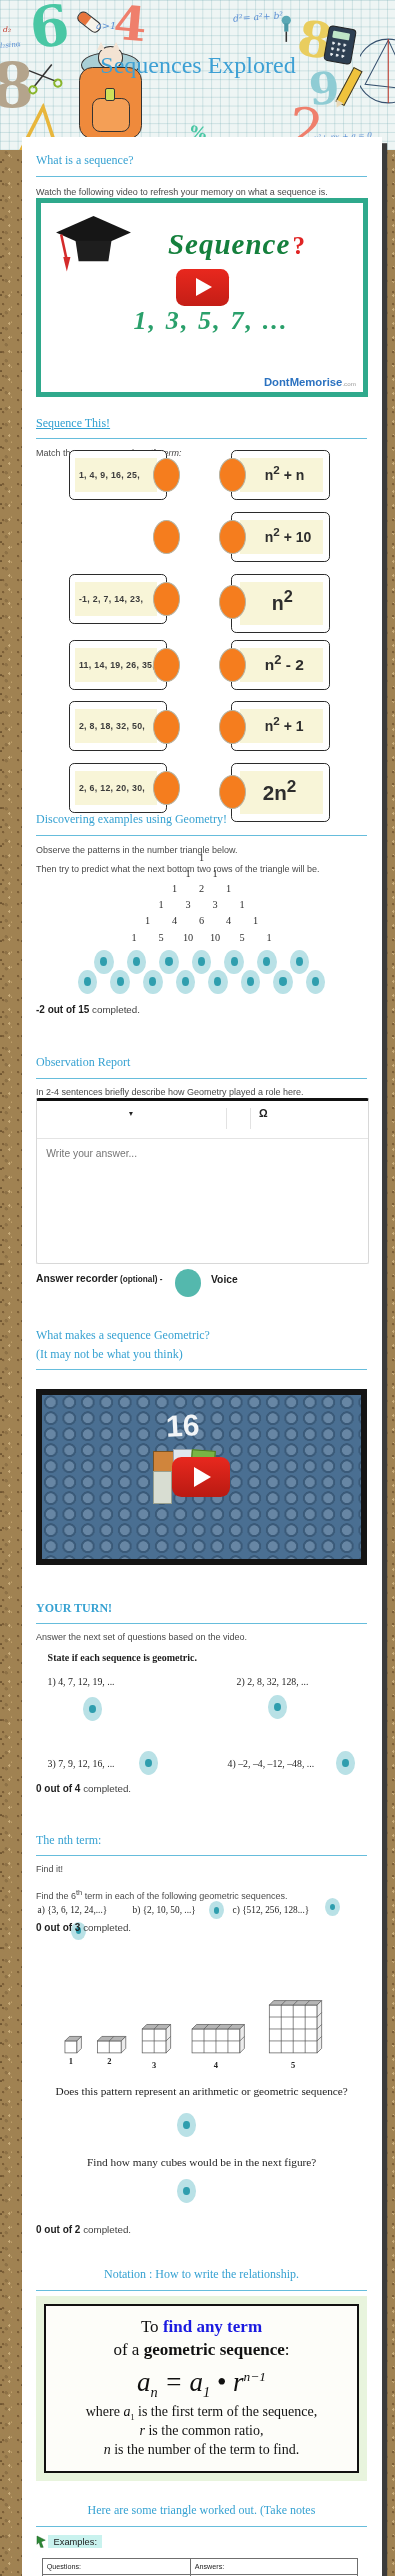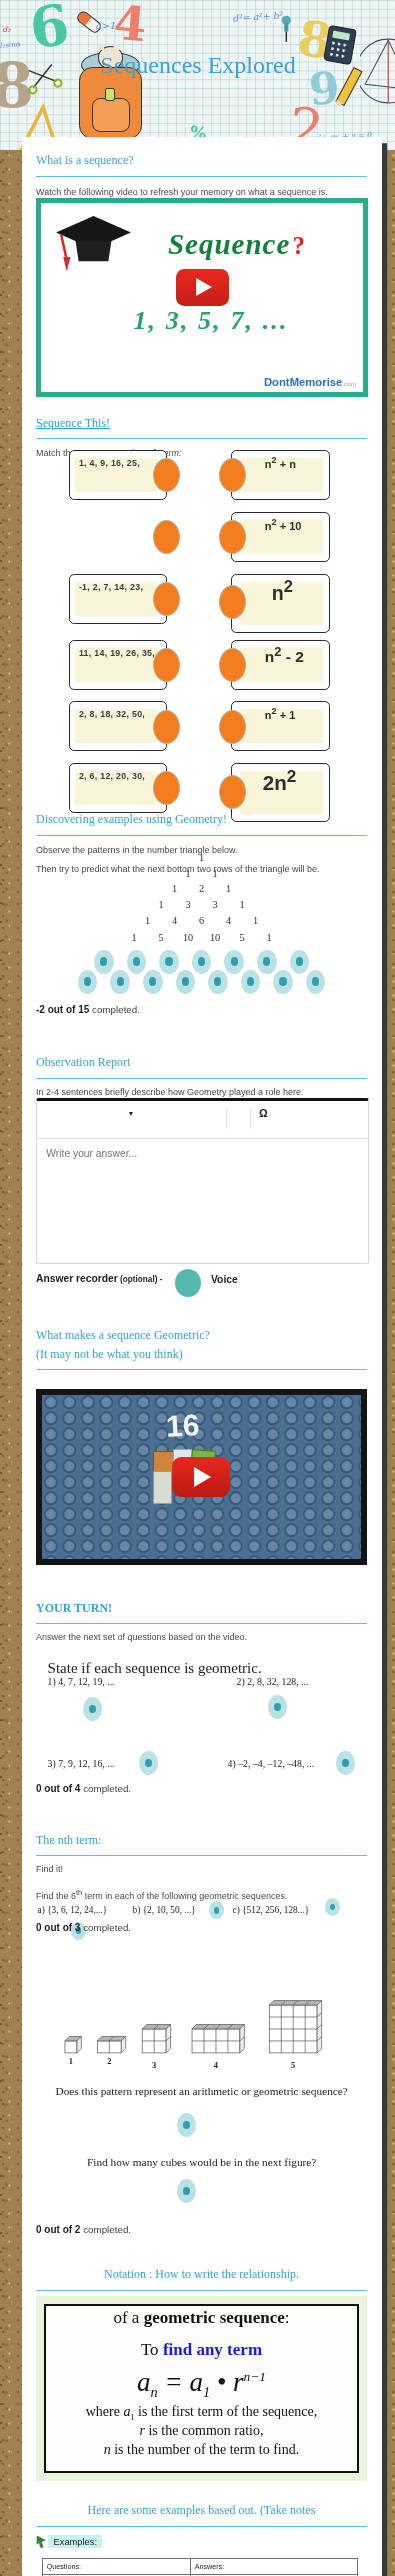--- a/index.html
+++ b/index.html
@@ -30,23 +30,23 @@
   .sh{font-family:"Liberation Serif",serif;font-size:12px;color:#37a2d2;font-weight:normal}
   .dv{height:0.5px;background:#66bddc}
   .bt{font-size:9px;line-height:1.6;color:#4a4a4a}
   .comp b{color:#1e1e1e;font-size:10px}
   .comp span{color:#3f3f3f;font-size:9.8px}
   .tdot{display:inline-flex;align-items:center;justify-content:center;width:19.6px;height:24px;border-radius:50%;background:#b9e1e6}
   .tdot::after{content:"";width:7.2px;height:8.8px;border-radius:50%;background:#2f9eae}
   .tdot.sm{width:15.5px;height:18.5px}
   .tdot.sm::after{width:5.7px;height:6.7px}
   .mbox{position:absolute;height:48px;background:#fff;border:0.8px solid #2b2b2b;border-radius:5.2px}
-  .mstrip{position:absolute;left:5.2px;top:7.2px;right:8.2px;bottom:7.2px;background:#f8f5d8;display:flex;align-items:flex-start}
+  .mstrip{position:absolute;left:5.2px;top:7.2px;right:8.2px;bottom:7.2px;background:#f8f5d8;display:flex;align-items:center}
   .mseq{font-size:8.8px;font-weight:bold;color:#3c3c3c;padding-left:4.1px;letter-spacing:0.3px}
-  .mform{font-size:11px;font-weight:bold;color:#2e2e2e;padding-left:25px}
+  .mform{font-size:14px;font-weight:bold;color:#2e2e2e;padding-left:25px}
   .odot{position:absolute;width:25px;height:32px;border-radius:50%;background:#f57d1e;border:1px solid #b5b3a2;z-index:3}
   .serifq{font-family:"Liberation Serif",serif;font-size:9.8px;color:#1d1d1d}
   .ctr{text-align:center}
   sup,sub{line-height:0}
   .editor{position:absolute;border:0.5px solid #d8d8d8;border-top:3.6px solid #111;border-radius:2.1px;background:#fff}
   .etool{height:37px;border-bottom:0.5px solid #e4e4e4;position:relative}
   .sep{position:absolute;top:7.2px;width:0.5px;height:20.6px;background:#e2e2e2}
   .tbl{border-collapse:collapse;width:316px;font-family:"Liberation Serif",serif;font-size:7.5px;color:#1c1c1c}
   .tbl td,.tbl th{border:0.5px solid #6f6f6f;padding:3.1px 4.1px;vertical-align:top;text-align:left;font-weight:normal}
 </style>
@@ -325,21 +325,21 @@
     </div>
   </div>
 
   <div class="abs" style="left:14.4px;top:1464px;width:331px">
     <div class="sh" style="font-weight:bold">YOUR TURN!</div>
     <div class="dv" style="margin-top:7.2px"></div>
     <div class="bt" style="margin-top:6.7px">Answer the next set of questions based on the video.</div>
   </div>
 
   <div class="abs" style="left:0;top:1515px;width:360px;height:170px">
-    <div class="serifq" style="position:absolute;left:26px;top:8px;font-weight:normal;font-size:15px">State if each sequence is geometric.</div>
+    <div class="serifq" style="position:absolute;left:26px;top:0;font-weight:bold;font-size:10px">State if each sequence is geometric.</div>
     <div class="serifq" style="position:absolute;left:26px;top:24px">1)  4,  7,  12,  19, ...</div>
     <span class="tdot" style="position:absolute;left:61px;top:45px"></span>
     <div class="serifq" style="position:absolute;left:215px;top:24px">2)  2,  8,  32,  128, ...</div>
     <span class="tdot" style="position:absolute;left:246px;top:43px"></span>
     <div class="serifq" style="position:absolute;left:26px;top:106px">3)  7,  9,  12,  16, ...</div>
     <span class="tdot" style="position:absolute;left:117px;top:99px"></span>
     <div class="serifq" style="position:absolute;left:206px;top:106px">4)  –2,  –4,  –12,  –48, ...</div>
     <span class="tdot" style="position:absolute;left:314px;top:99px"></span>
   </div>
   <div class="abs comp" style="left:14.4px;top:1646px"><b>0 out of 4</b><span> completed.</span></div>
@@ -419,37 +419,37 @@
   <div class="abs ctr serifq" style="left:20.6px;top:2019px;width:319px;font-size:11.3px">Find how many cubes would be in the next figure?</div>
   <span class="tdot" style="position:absolute;left:155px;top:2042px"></span>
   <div class="abs comp" style="left:14.4px;top:2087px"><b>0 out of 2</b><span> completed.</span></div>
 
   <div class="abs" style="left:14.4px;top:2130px;width:331px">
     <div class="sh ctr">Notation : How to write the relationship.</div>
     <div class="dv" style="margin-top:7.7px"></div>
   </div>
   <div class="abs" style="left:14.4px;top:2159px;width:331px;height:185px;background:#e8f4dd;padding:0">
     <div class="abs" style="left:8.2px;top:8.2px;right:8.2px;bottom:8.2px;background:#fdfdf9;border:2.1px solid #111;text-align:center;font-family:'Liberation Serif',serif;color:#111">
+      <div style="margin-top:11.3px;font-size:17px">
+        <span>To </span><span style="color:#1a1ae0;font-weight:bold">find any term</span>
+      </div>
       <div style="margin-top:2.1px;font-size:17px">
         <span>of a </span><b>geometric sequence</b><span>:</span>
-      </div>
-      <div style="margin-top:11.3px;font-size:17px">
-        <span>To </span><span style="color:#1a1ae0;font-weight:bold">find any term</span>
       </div>
       <div style="margin-top:7.2px;font-size:27px;font-style:italic">
         <span>a</span><sub style="font-size:14.4px">n</sub><span> = a</span><sub style="font-size:14.4px">1</sub><span> • r</span><sup style="font-size:13.4px">n−1</sup>
       </div>
       <div style="margin-top:6.2px;font-size:14px"><span>where </span><i>a</i><sub style="font-size:8.2px">1</sub><span> is the first term of the sequence,</span></div>
       <div style="margin-top:3.1px;font-size:14px"><i>r</i><span> is the common ratio,</span></div>
       <div style="margin-top:3.1px;font-size:14px"><i>n</i><span> is the number of the term to find.</span></div>
     </div>
   </div>
 
   <div class="abs" style="left:14.4px;top:2366px;width:331px">
-    <div class="sh ctr">Here are some examples based out. (Take notes</div>
+    <div class="sh ctr">Here are some triangle worked out. (Take notes</div>
     <div class="dv" style="margin-top:7.7px"></div>
   </div>
   <div class="abs" style="left:14.4px;top:2397px;height:15.5px;display:flex;align-items:center">
     <svg width="10.3" height="13.4" viewBox="0 0 20 26" style="margin-right:2.1px">
         <polygon points="2,2 18,10 10,13 14,24 9,24 6,14 2,18" fill="#2d8a35" stroke="#145a1d"></polygon>
       </svg>
     <span style="background:#c9f2ee;font-size:9.3px;padding:1.5px 5.2px;color:#1c1c1c">Examples:</span>
   </div>
   <table class="tbl abs" style="left:20px;top:2421px">
     <tbody>

